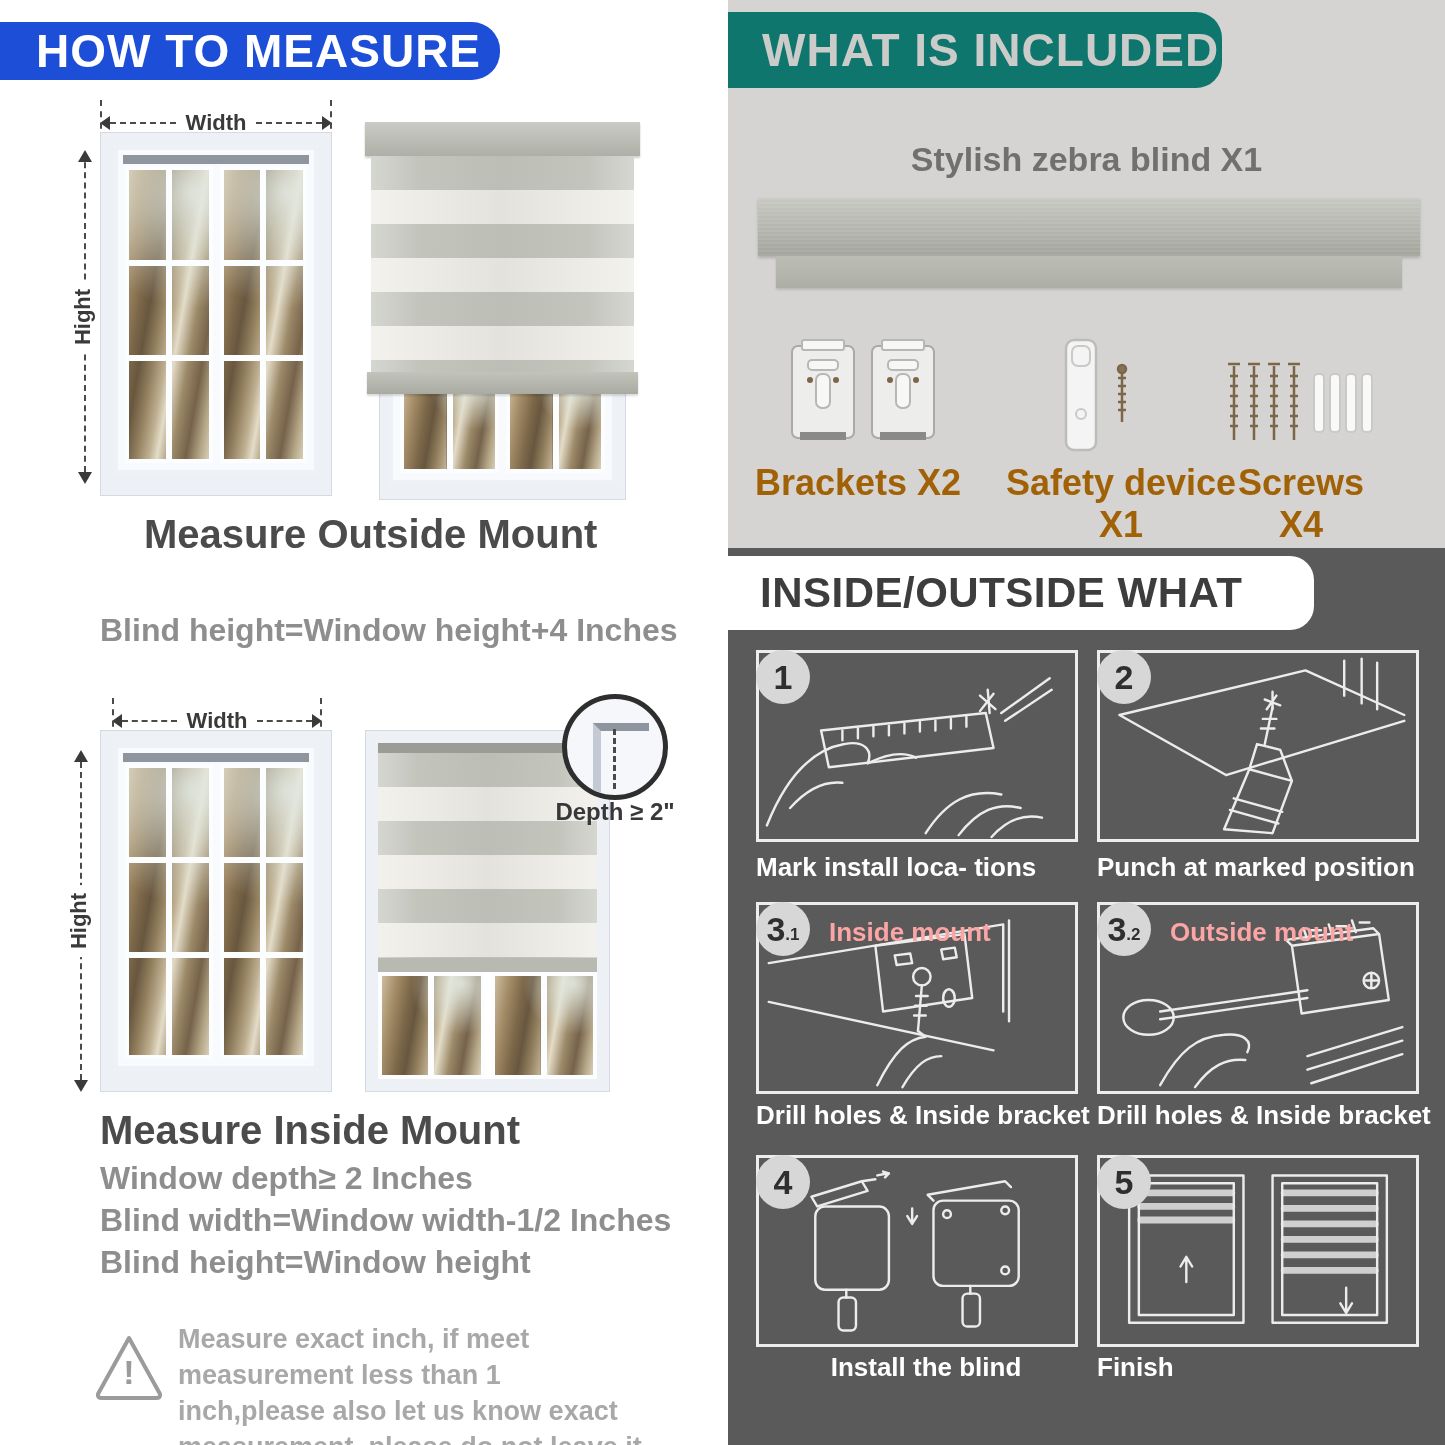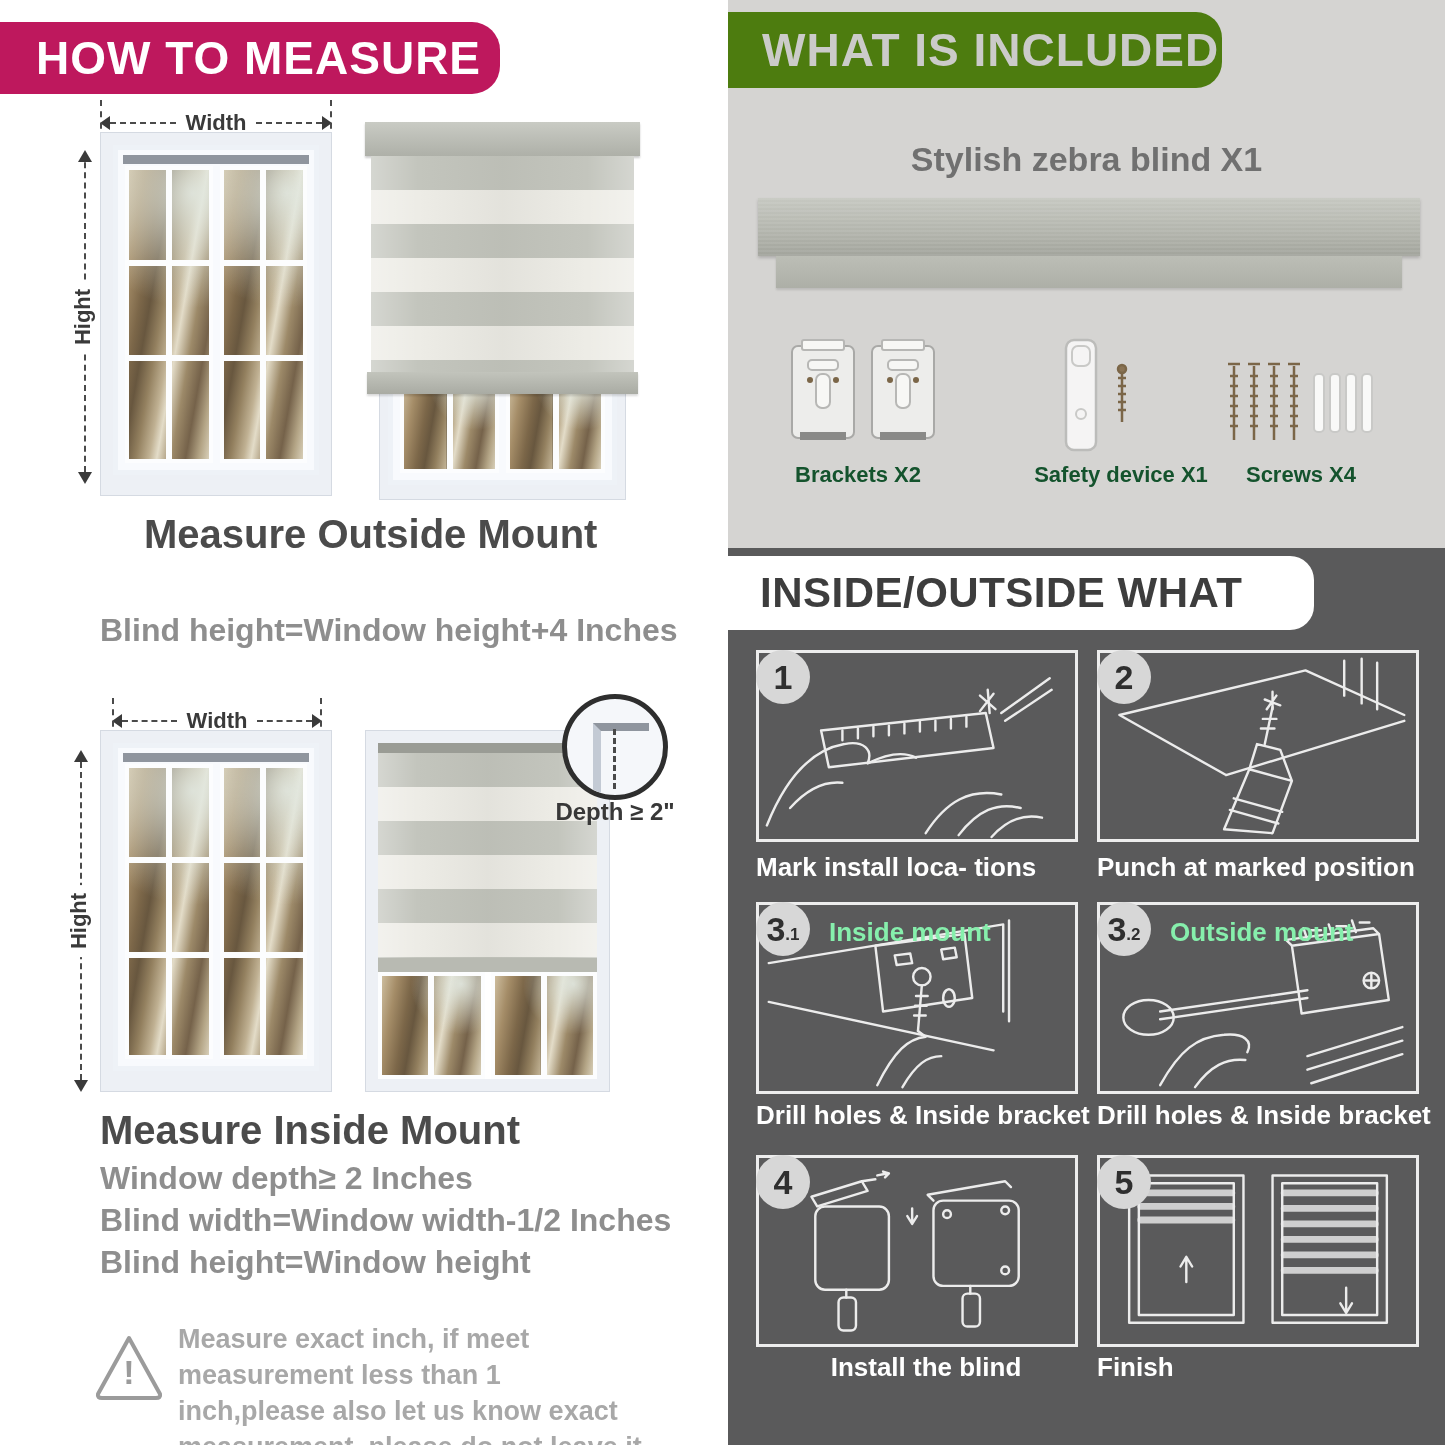--- a/index.html
+++ b/index.html
@@ -1,21 +1,21 @@
 <!DOCTYPE html>
 <html><head>
 <meta charset="utf-8">
 <style>
   html,body{margin:0;padding:0;background:#ffffff;}
   .canvas{position:relative;width:1445px;height:1445px;overflow:hidden;background:#ffffff;
           font-family:"Liberation Sans",sans-serif;}
   .abs{position:absolute;}
 
   
-  .pill-left{left:0;top:22px;width:500px;height:72px;background:#be185d;
+  .pill-left{left:0;top:22px;width:500px;height:58px;background:#1d4ed8;
              border-radius:0 28px 28px 0;display:flex;align-items:center;}
   .pill-left span{color:#ffffff;font-weight:bold;font-size:46px;letter-spacing:1px;padding-left:36px;}
 
   .m-title{font-weight:bold;font-size:40px;color:#4b4b4b;}
   .m-line{font-weight:bold;font-size:32px;color:#8e8e8e;}
 
   
   .harrow{display:flex;align-items:center;color:#3a3a3a;font-weight:bold;font-size:22px;}
   .harrow .dash{flex:1;height:0;border-top:2px dashed #4a4a4a;}
   .harrow .lab{padding:0 10px;white-space:nowrap;}
@@ -48,45 +48,45 @@
   .stripes{background:
       linear-gradient(90deg, rgba(255,255,255,.30) 0%, rgba(255,255,255,0) 18%,
         rgba(110,110,100,.08) 50%, rgba(255,255,255,0) 82%, rgba(255,255,255,.30) 100%),
       repeating-linear-gradient(180deg,#c3c5bd 0 34px,#edece6 34px 68px);}
 
   
   .warn-text{font-weight:bold;font-size:27px;line-height:1.33;color:#a8a8a8;}
 
   
   .right-light{left:728px;top:0;width:717px;height:548px;background:#d5d4d2;}
-  .pill-right{left:728px;top:12px;width:494px;height:76px;background:#4d7c0f;
+  .pill-right{left:728px;top:12px;width:494px;height:76px;background:#0f766e;
               border-radius:0 26px 26px 0;display:flex;align-items:center;}
   .pill-right span{color:#cbcbc9;font-weight:bold;font-size:46px;letter-spacing:1px;padding-left:34px;}
   .prod-label{left:728px;top:140px;width:717px;text-align:center;font-weight:bold;font-size:34px;color:#707070;}
   .headrail{left:758px;top:198px;width:662px;height:58px;
       background:repeating-linear-gradient(180deg,rgba(255,255,255,.07) 0 2px,rgba(0,0,0,0) 2px 4px),
                  linear-gradient(180deg,#c6c8c1,#b2b4ac 60%,#a2a49c);
       box-shadow:0 2px 3px rgba(0,0,0,.18);}
   .headrail-lip{left:776px;top:256px;width:626px;height:32px;
       background:linear-gradient(180deg,#bcbeb6,#adafa7);box-shadow:0 2px 2px rgba(0,0,0,.12);}
-  .comp-label{top:462px;text-align:center;font-weight:bold;font-size:22px;color:#14532d;}
+  .comp-label{top:462px;text-align:center;font-weight:bold;font-size:36px;color:#a16207;}
 
   .right-dark{left:728px;top:548px;width:717px;height:897px;background:#5a5a5b;}
   .tab-white{left:728px;top:556px;width:586px;height:74px;background:#ffffff;
              border-radius:0 24px 24px 0;display:flex;align-items:center;}
   .tab-white span{color:#3d3d3d;font-weight:bold;font-size:42px;letter-spacing:.5px;padding-left:32px;}
 
   .panel{width:322px;height:192px;border:3px solid #ededed;box-sizing:border-box;background:#5a5a5b;}
   .panel svg{width:100%;height:100%;display:block;}
   .badge{position:absolute;top:-3px;left:-3px;width:54px;height:54px;border-radius:50%;
          background:#d7d7d7;display:flex;align-items:center;justify-content:center;
          color:#2f2f2f;font-weight:bold;}
   .badge .bnum{font-size:34px;}
   .badge .bsub{font-size:17px;margin-top:12px;}
-  .plabel{position:absolute;left:70px;top:12px;color:#86efac;font-weight:bold;font-size:26px;}
+  .plabel{position:absolute;left:70px;top:12px;color:#fca5a5;font-weight:bold;font-size:26px;}
   .plabel:empty{display:none;}
   .caption{position:absolute;color:#ffffff;font-weight:bold;font-size:26px;width:340px;}
 
   .lineart{stroke:#ececec;stroke-width:2.5;fill:none;stroke-linecap:round;stroke-linejoin:round;}
 
   
   .mag{border-radius:50%;border:5px solid #2e2e2e;background:#f5f7fa;overflow:hidden;z-index:6;}
   .mag .corner{position:absolute;left:26px;top:24px;right:14px;bottom:-8px;
       border-top:8px solid #8f959e;border-left:8px solid #c3cad4;}
   .mag .dashv{position:absolute;left:46px;top:30px;height:60px;border-left:3px dashed #4a4a4a;}

